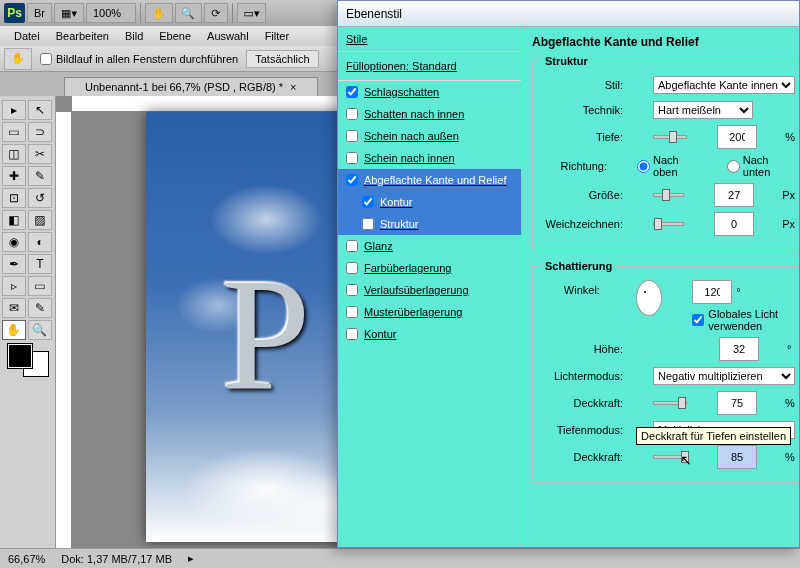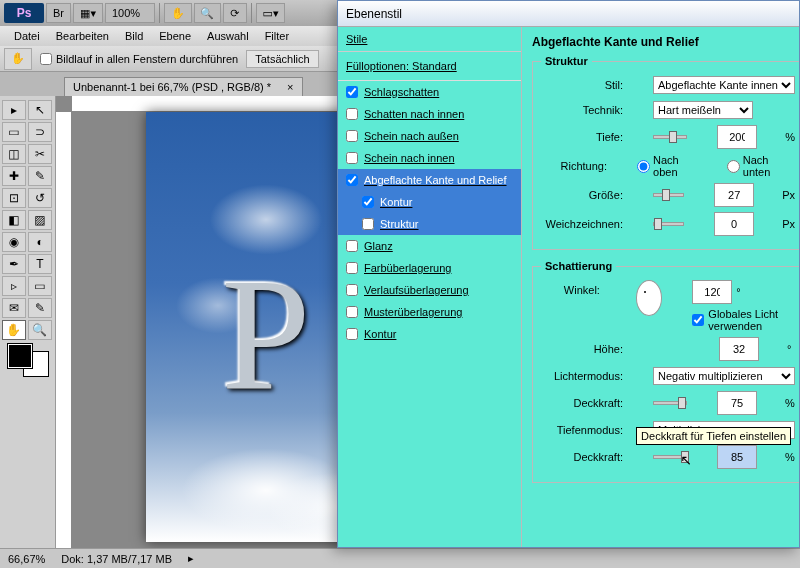--- a/index.html
+++ b/index.html
@@ -1,37 +1,37 @@
 <!DOCTYPE html>
 <html><head>
 <meta charset="utf-8">
 <style>
 * { box-sizing: border-box; margin: 0; padding: 0; font-family: Tahoma, sans-serif; font-size: 11px; }
 body { background: #e8e8e8; width: 800px; height: 568px; overflow: hidden; position: relative; }
 
 
 .app-bar { height: 26px; background: linear-gradient(#c8c8c8,#a8a8a8); display: flex; align-items: center; padding: 0 4px; gap: 2px; }
-.ps-logo { width: 40px; height: 20px; background: #0a3a6b; color: #f0abfc; display: flex; align-items: center; justify-content: center; font-weight: bold; font-size: 12px; border-radius: 2px; }
+.ps-logo { width: 21px; height: 20px; background: #0a3a6b; color: #bef264; display: flex; align-items: center; justify-content: center; font-weight: bold; font-size: 12px; border-radius: 2px; }
 .app-bar .btn { height: 20px; padding: 0 6px; background: #bdbdbd; border: 1px solid #999; display: flex; align-items: center; }
 .zoom-combo { width: 50px; }
 .divider-v { width: 1px; height: 20px; background: #888; margin: 0 2px; }
 
 
 .menu-bar { height: 20px; background: linear-gradient(#e8e8e8,#d0d0d0); display: flex; align-items: center; padding: 0 8px; gap: 4px; }
 .menu-bar span { padding: 2px 6px; }
 
 
 .opt-bar { height: 26px; background: linear-gradient(#e0e0e0,#c8c8c8); display: flex; align-items: center; padding: 0 4px; gap: 8px; border-bottom: 1px solid #999; }
 .opt-tool { width: 28px; height: 22px; border: 1px solid #aaa; background: #d8d8d8; display: flex; align-items: center; justify-content: center; }
 .chk { display: flex; align-items: center; gap: 4px; }
 .chk input { width: 12px; height: 12px; }
 
 
 .doc-tab-bar { height: 24px; background: #b8b8b8; display: flex; align-items: flex-end; padding-left: 64px; }
-.doc-tab { background: #d0d0d0; border: 1px solid #888; border-bottom: none; padding: 3px 8px; font-size: 10px; display: flex; align-items: center; gap: 16px; }
+.doc-tab { background: #d0d0d0; border: 1px solid #888; border-bottom: none; padding: 3px 20px; font-size: 10px; display: flex; align-items: center; gap: 7px; }
 .close-x { font-size: 11px; }
 
 
 .main { display: flex; height: 452px; }
 
 
 .toolbox { width: 56px; background: #d0d0d0; border-right: 1px solid #999; padding: 4px 2px; }
 .toolbox .row { display: flex; gap: 2px; margin-bottom: 2px; }
 .tool { width: 24px; height: 20px; background: #d8d8d8; border: 1px solid #aaa; display: flex; align-items: center; justify-content: center; font-size: 12px; }
 .tool.sel { background: #fff; border-color: #666; }

